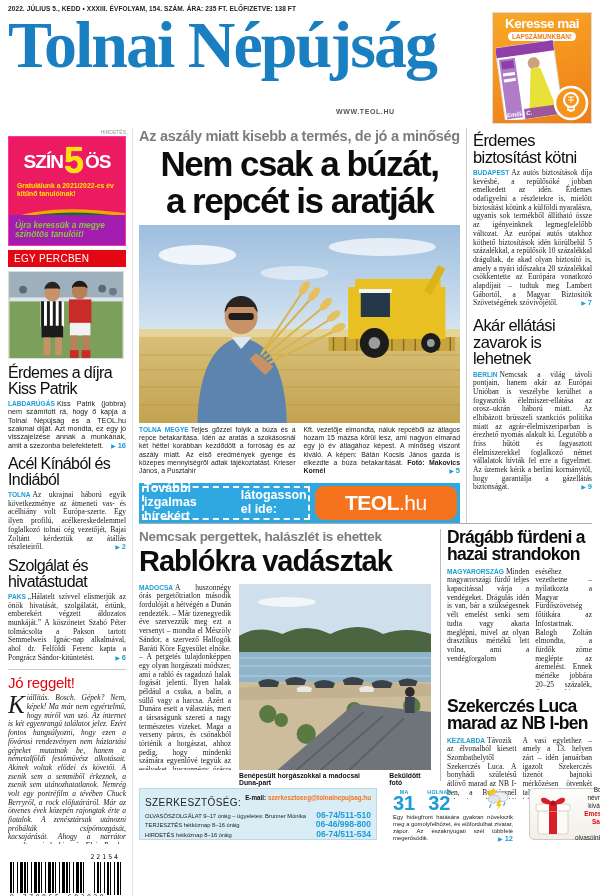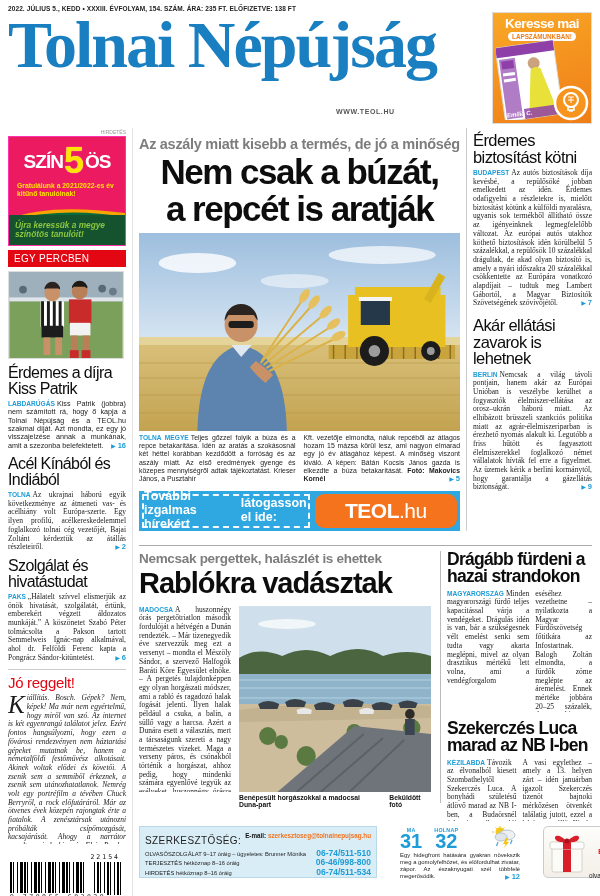--- a/index.html
+++ b/index.html
@@ -25,21 +25,21 @@
   .sidebar{width:118px;flex:none}
   .main{flex:1;display:flex;flex-direction:column;border-left:1px solid #e4e4e4;padding-left:6px;min-width:0}
   
   .hird{font-size:5px;color:#999;text-align:right;margin:1px 0}
   .ad{height:110px;background:#ec1a61;position:relative;overflow:hidden;border:1px solid #f3a}
   .ad-title{display:flex;align-items:center;justify-content:center;color:#fff;font-weight:700;margin-top:6px;line-height:1}
   .ad-szin,.ad-os{font-size:19px;letter-spacing:-1px}
   .ad-five{font-size:36px;color:#ffe400;margin:0 1px;text-shadow:0 0 1px #fff}
   .ad-sub{color:#ffe400;font-weight:700;font-size:6.8px;line-height:1.2;margin:3px 8px 0}
   .ad-wave{position:absolute;bottom:26px;left:0;width:100%;height:16px}
-  .ad-bottom{position:absolute;bottom:0;left:0;right:0;height:30px;background:#14532d;display:flex;align-items:center}
+  .ad-bottom{position:absolute;bottom:0;left:0;right:0;height:30px;background:#a21caf;display:flex;align-items:center}
   .ad-bottom span{color:#8dc63f;font-style:italic;font-weight:700;font-size:8.3px;line-height:1.1;padding:0 6px}
   .sb-banner{background:#e30613;color:#fff;font-weight:400;font-size:10px;padding:3px 6px;margin-top:4px;letter-spacing:.3px}
   .sb-photo{margin-top:4px;display:block;border:1px solid #ddd}
   .sb-art h3{font-size:16px;font-weight:400;line-height:1.0;margin:6px 0 3px;letter-spacing:-.6px;color:#0d0d0d}
   .body{font-family:"Liberation Serif",serif;font-size:7.5px;line-height:1.16;text-align:justify;color:#1a1a1a}
   .sans{font-family:"Liberation Sans",sans-serif;font-size:7.2px}
   .dl{color:#1e9cd7;font-weight:700;font-family:"Liberation Sans",sans-serif;font-size:6.6px;margin-right:2px}
   .pref{color:#1e9cd7;font-weight:700;font-family:"Liberation Sans",sans-serif;font-size:7.5px;float:right;white-space:nowrap}
   .arr{font-size:5.5px;vertical-align:.5px}
   .jr{border-top:1px solid #ccc;margin-top:7px;padding-top:4px}
@@ -50,52 +50,52 @@
   .bars1{position:absolute;left:2px;top:9px;width:76px;height:33px;
     background:repeating-linear-gradient(90deg,#000 0 2px,#fff 2px 3px,#000 3px 4px,#fff 4px 7px,#000 7px 8px,#fff 8px 10px,#000 10px 13px,#fff 13px 14px)}
   .bars2{position:absolute;left:86px;top:9px;width:28px;height:33px;
     background:repeating-linear-gradient(90deg,#000 0 1px,#fff 1px 3px,#000 3px 5px,#fff 5px 6px,#000 6px 7px,#fff 7px 10px)}
   .bc-top{position:absolute;right:6px;top:0;font-family:"DejaVu Sans Mono",monospace;font-size:6.5px;letter-spacing:2px}
   .bc-bot{position:absolute;left:2px;bottom:0;font-family:"DejaVu Sans Mono",monospace;font-size:6.5px;letter-spacing:2.5px;background:#fff}
   
   .band1{display:flex;gap:6px}
   .center{flex:1;min-width:0}
   .rightcol{width:126px;flex:none;border-left:1px solid #ccc;padding-left:6px}
-  .kicker{color:#7d7d7d;font-size:14.5px;font-weight:700;text-align:left;margin:8px 0 1px;letter-spacing:-.3px}
+  .kicker{color:#7d7d7d;font-size:14.5px;font-weight:700;text-align:center;margin:0 0 1px;letter-spacing:-.3px}
   .lead-h{font-size:35px;font-weight:700;line-height:1.06;text-align:center;letter-spacing:-1.5px;color:#0d0d0d}
   .photo-main{display:block;margin-top:6px}
   .cap2{display:flex;gap:8px;margin-top:3px}
   .cap2 .c{flex:1;font-size:6.9px;line-height:1.18;text-align:justify;color:#222}
   .credit{font-weight:700}
   .banner{display:flex;background:#2fa8e1;padding:3px;margin-top:7px;height:40px}
   .banner-text{flex:1.15;border:2px dashed rgba(255,255,255,.95);display:flex;flex-direction:row;
                justify-content:center;align-items:center;color:#fff;font-weight:700;font-size:12.5px;line-height:1.1}
   .banner-brand{flex:1;background:#f4731c;border-radius:9px;margin-left:5px;display:flex;align-items:center;
                 justify-content:center;color:#fff;font-size:21px;font-weight:700;letter-spacing:-.5px}
   .banner-brand i{font-style:normal;font-weight:400}
   .rc-art h3{font-size:16.5px;font-weight:400;line-height:1.0;letter-spacing:-.6px;margin:4px 0 4px;color:#0d0d0d}
   .rc-art{margin-bottom:9px}
   
-  .band2{display:flex;gap:9px;border-top:1px solid #aaa;margin-top:14px;padding-top:5px;height:258px}
+  .band2{display:flex;gap:9px;border-top:1px solid #aaa;margin-top:0;padding-top:5px;height:258px}
   .rk{flex:1;min-width:0}
   .rk-kicker{color:#7d7d7d;font-size:13.5px;font-weight:700;letter-spacing:-.3px}
   .rk-h{font-size:29px;font-weight:700;letter-spacing:-1px;margin:1px 0 6px;color:#0d0d0d}
   .rk-row{display:flex;gap:8px}
   .rk-text{width:92px;flex:none;height:186px;overflow:hidden}
   .photo-duna{flex:1;display:block}
   .rk-cap{font-size:6.8px;font-weight:700;margin-top:2px;display:flex;gap:10px;padding-left:100px}
   .br{width:152px;flex:none;border-left:1px solid #bbb;padding-left:6px}
   .br-art h3{font-size:17.5px;font-weight:700;line-height:1.0;letter-spacing:-.7px;margin-bottom:4px;color:#0d0d0d}
   .br-cols{display:flex;gap:6px;overflow:hidden}
   .br-cols .c{flex:1}
   .br-art.first .br-cols{height:122px}
   .br-art.second{margin-top:8px}
   .br-art.second .br-cols{height:62px}
   
-  .footer{display:flex;gap:23px;margin-top:23px;height:52px}
+  .footer{display:flex;gap:16px;margin-top:7px;height:52px}
   .szerk{width:238px;flex:none;background:#d9edf7;border:1px solid #b7d9ea;padding:3px 5px;position:relative}
   .szerk-label{font-size:10px;font-weight:400;letter-spacing:.4px;color:#222}
   .szerk-email{position:absolute;right:5px;top:5px;font-size:6.3px;font-weight:700}
   .szerk-email .em{color:#f4731c}
   .szerk-row{display:flex;justify-content:space-between;align-items:baseline;margin-top:1px}
   .szerk-row .sv{font-size:5.8px;color:#222}
   .szerk-row .ph{color:#1e9cd7;font-weight:700;font-size:8.5px;line-height:1}
   .weather{width:120px;flex:none;position:relative;padding-top:1px}
   .w-temps{display:flex;gap:12px;align-items:flex-start}
   .w-block{text-align:center;color:#1e9cd7}

